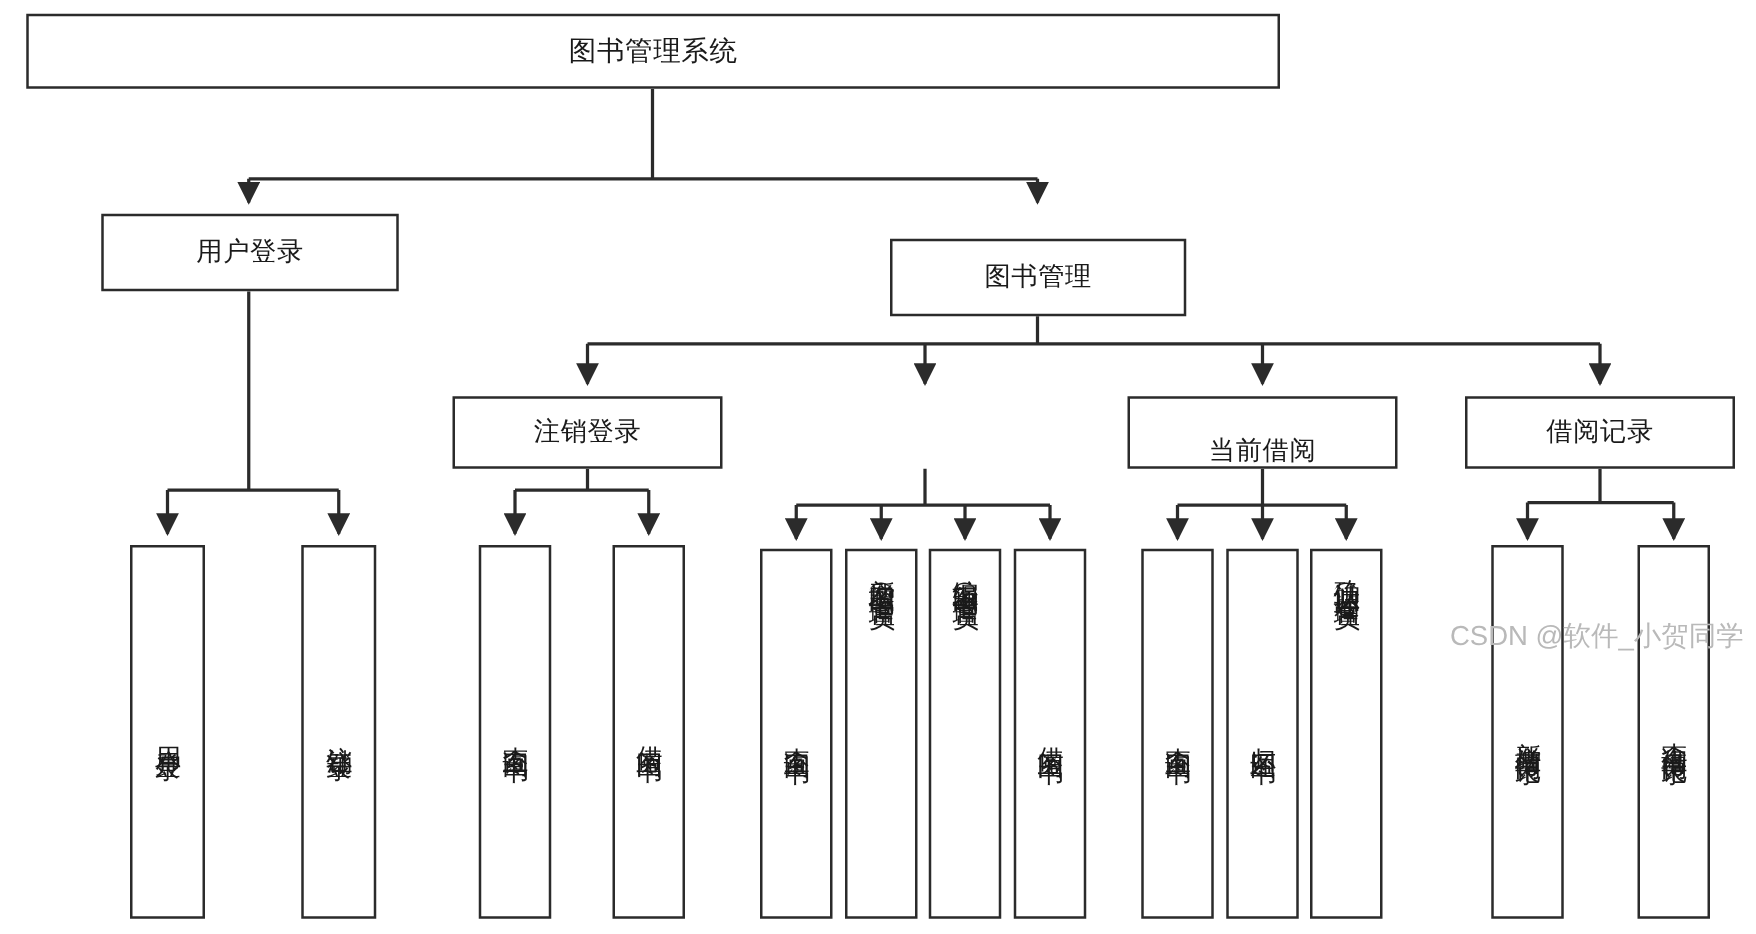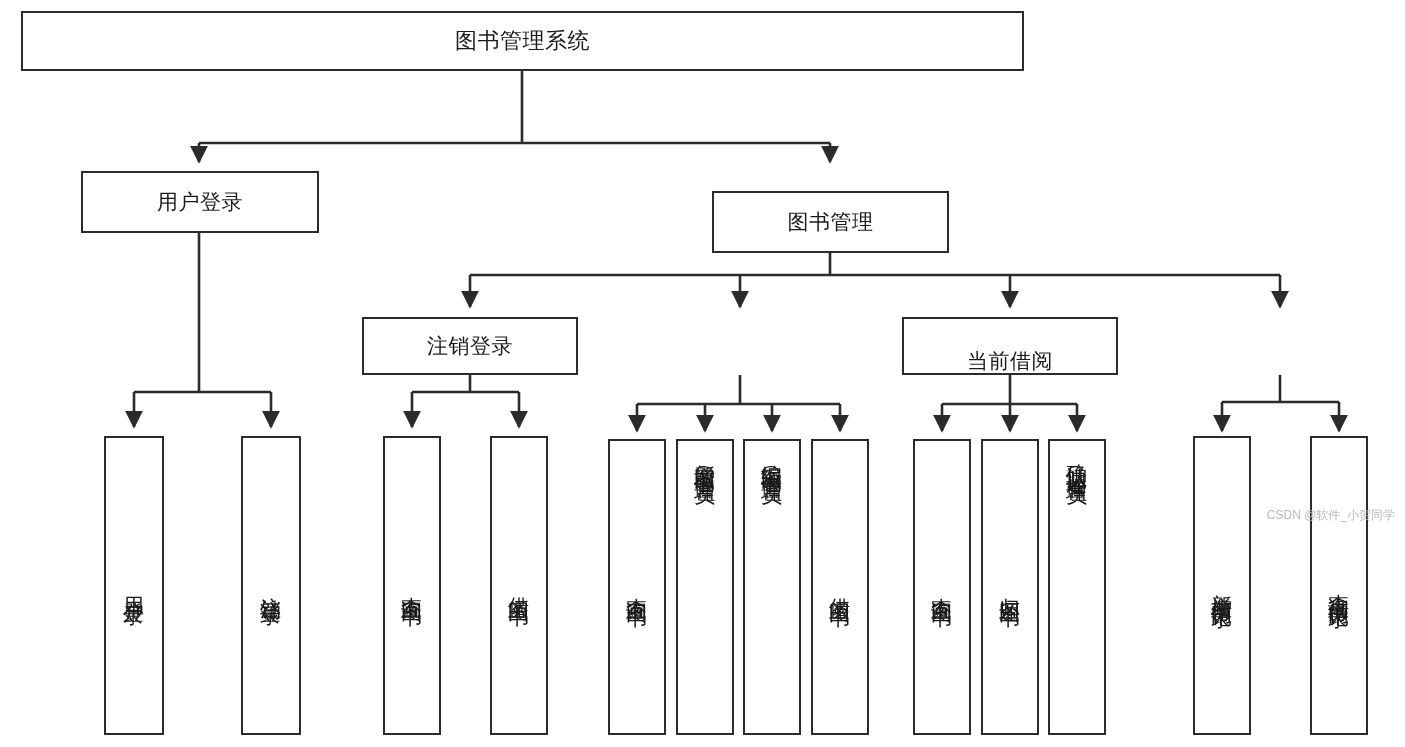--- a/index.html
+++ b/index.html
@@ -59,21 +59,21 @@
     margin: 0 auto;
   }
   .node.vertical.centered {
     align-items: center;
     padding-top: 0;
   }
   #watermark {
     position: absolute;
     right: 10px;
     bottom: 4px;
-    font-size: 12px;
+    font-size: 22px;
     color: #b9b9b9;
     white-space: nowrap;
     user-select: none;
   }
 </style>
 </head>
 <body>
 
 <div id="diagram-canvas">
 
@@ -141,20 +141,23 @@
 
   <div class="node horizontal" style="left:362px; top:317px; width:216px; height:58px;">
     <span class="node-label">注销登录</span>
   </div>
 
 
   <div class="node horizontal" style="left:902px; top:317px; width:216px; height:58px;align-items:flex-end;">
     <span class="node-label">当前借阅</span>
   </div>
 
+  <div class="node horizontal" style="left:1172px; top:317px; width:216px; height:58px;">
+    <span class="node-label">借阅记录</span>
+  </div>
 
   <div class="node vertical centered" style="left:104px; top:436px; width:60px; height:299px;">
     <span class="node-label">用户登录</span>
   </div>
 
   <div class="node vertical centered" style="left:241px; top:436px; width:60px; height:299px;">
     <span class="node-label">注销登录</span>
   </div>
 
   <div class="node vertical centered" style="left:383px; top:436px; width:58px; height:299px;">

